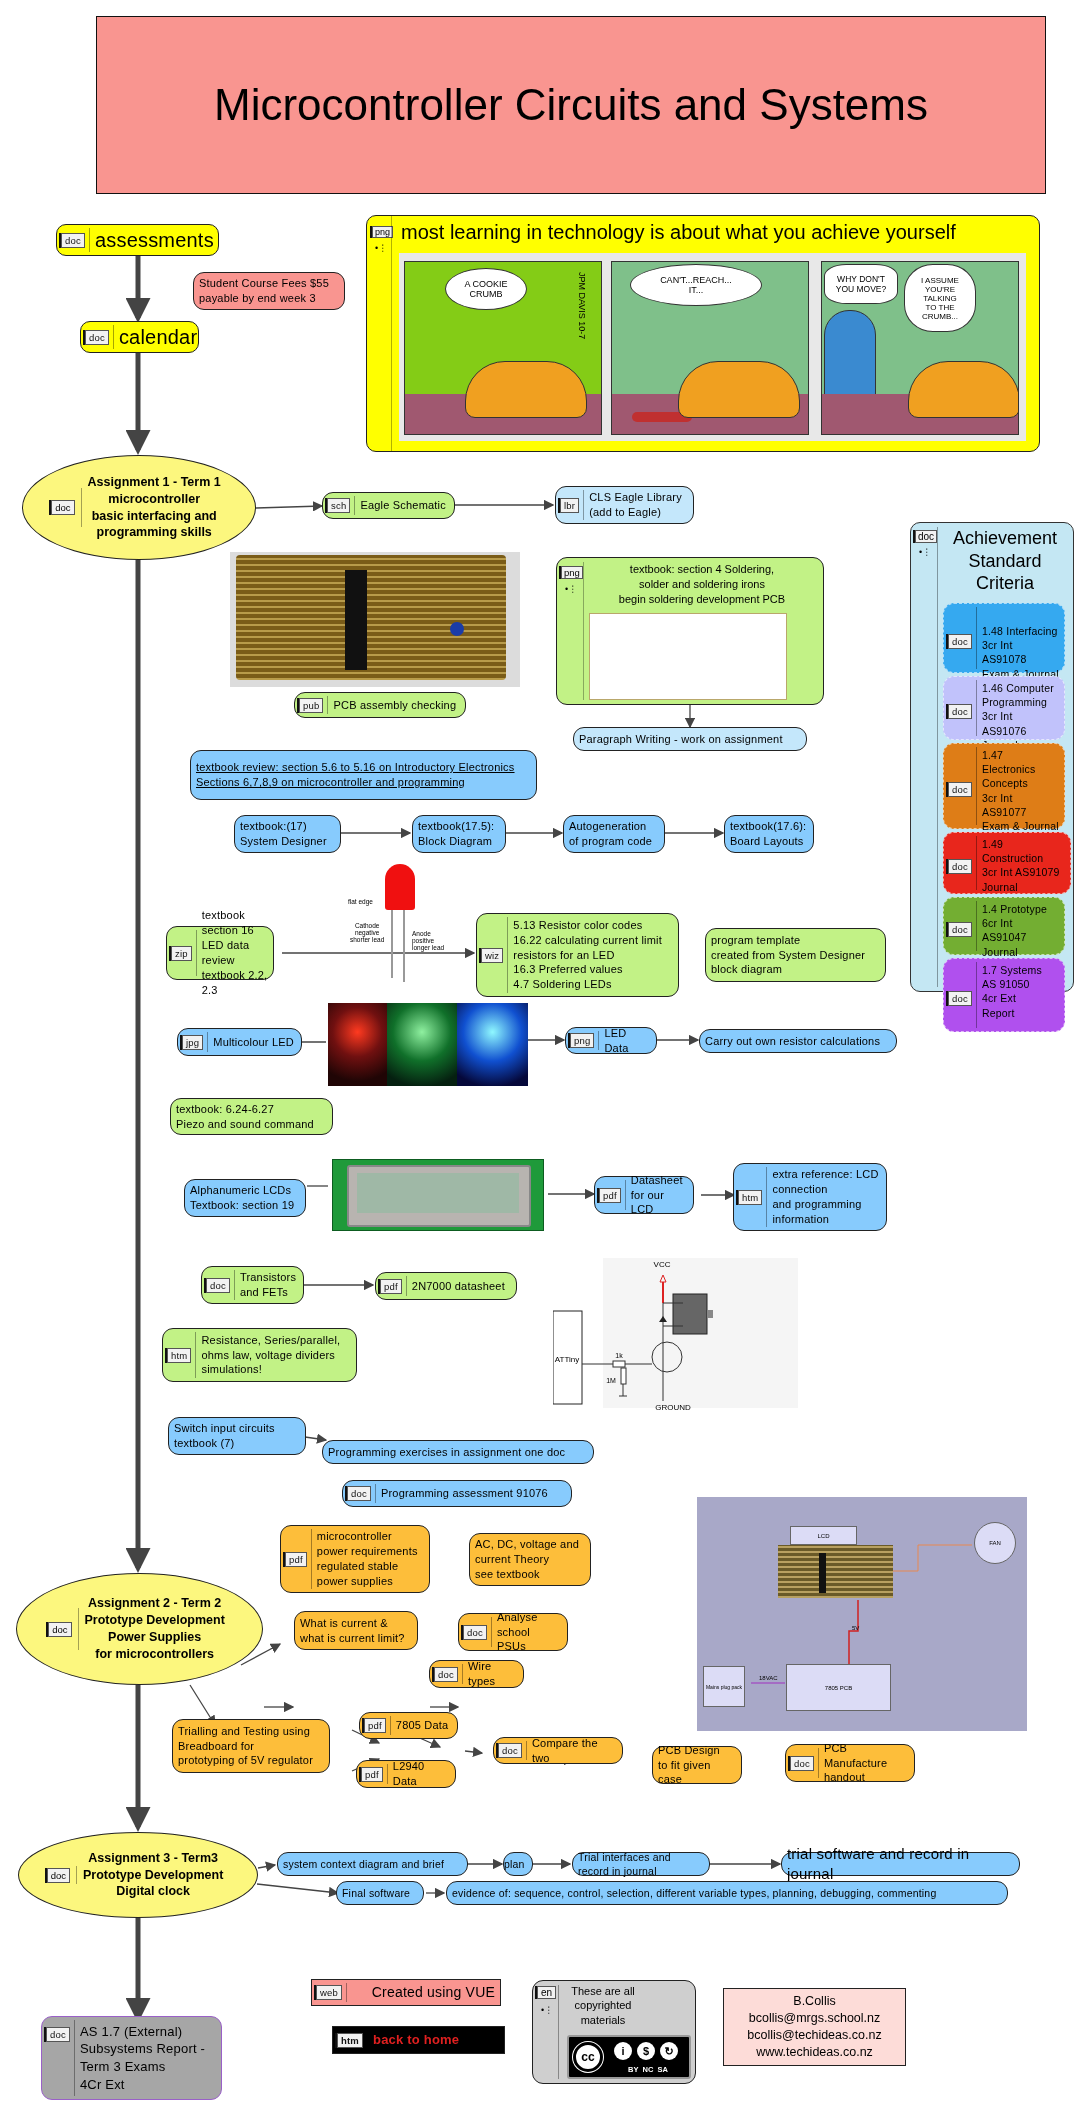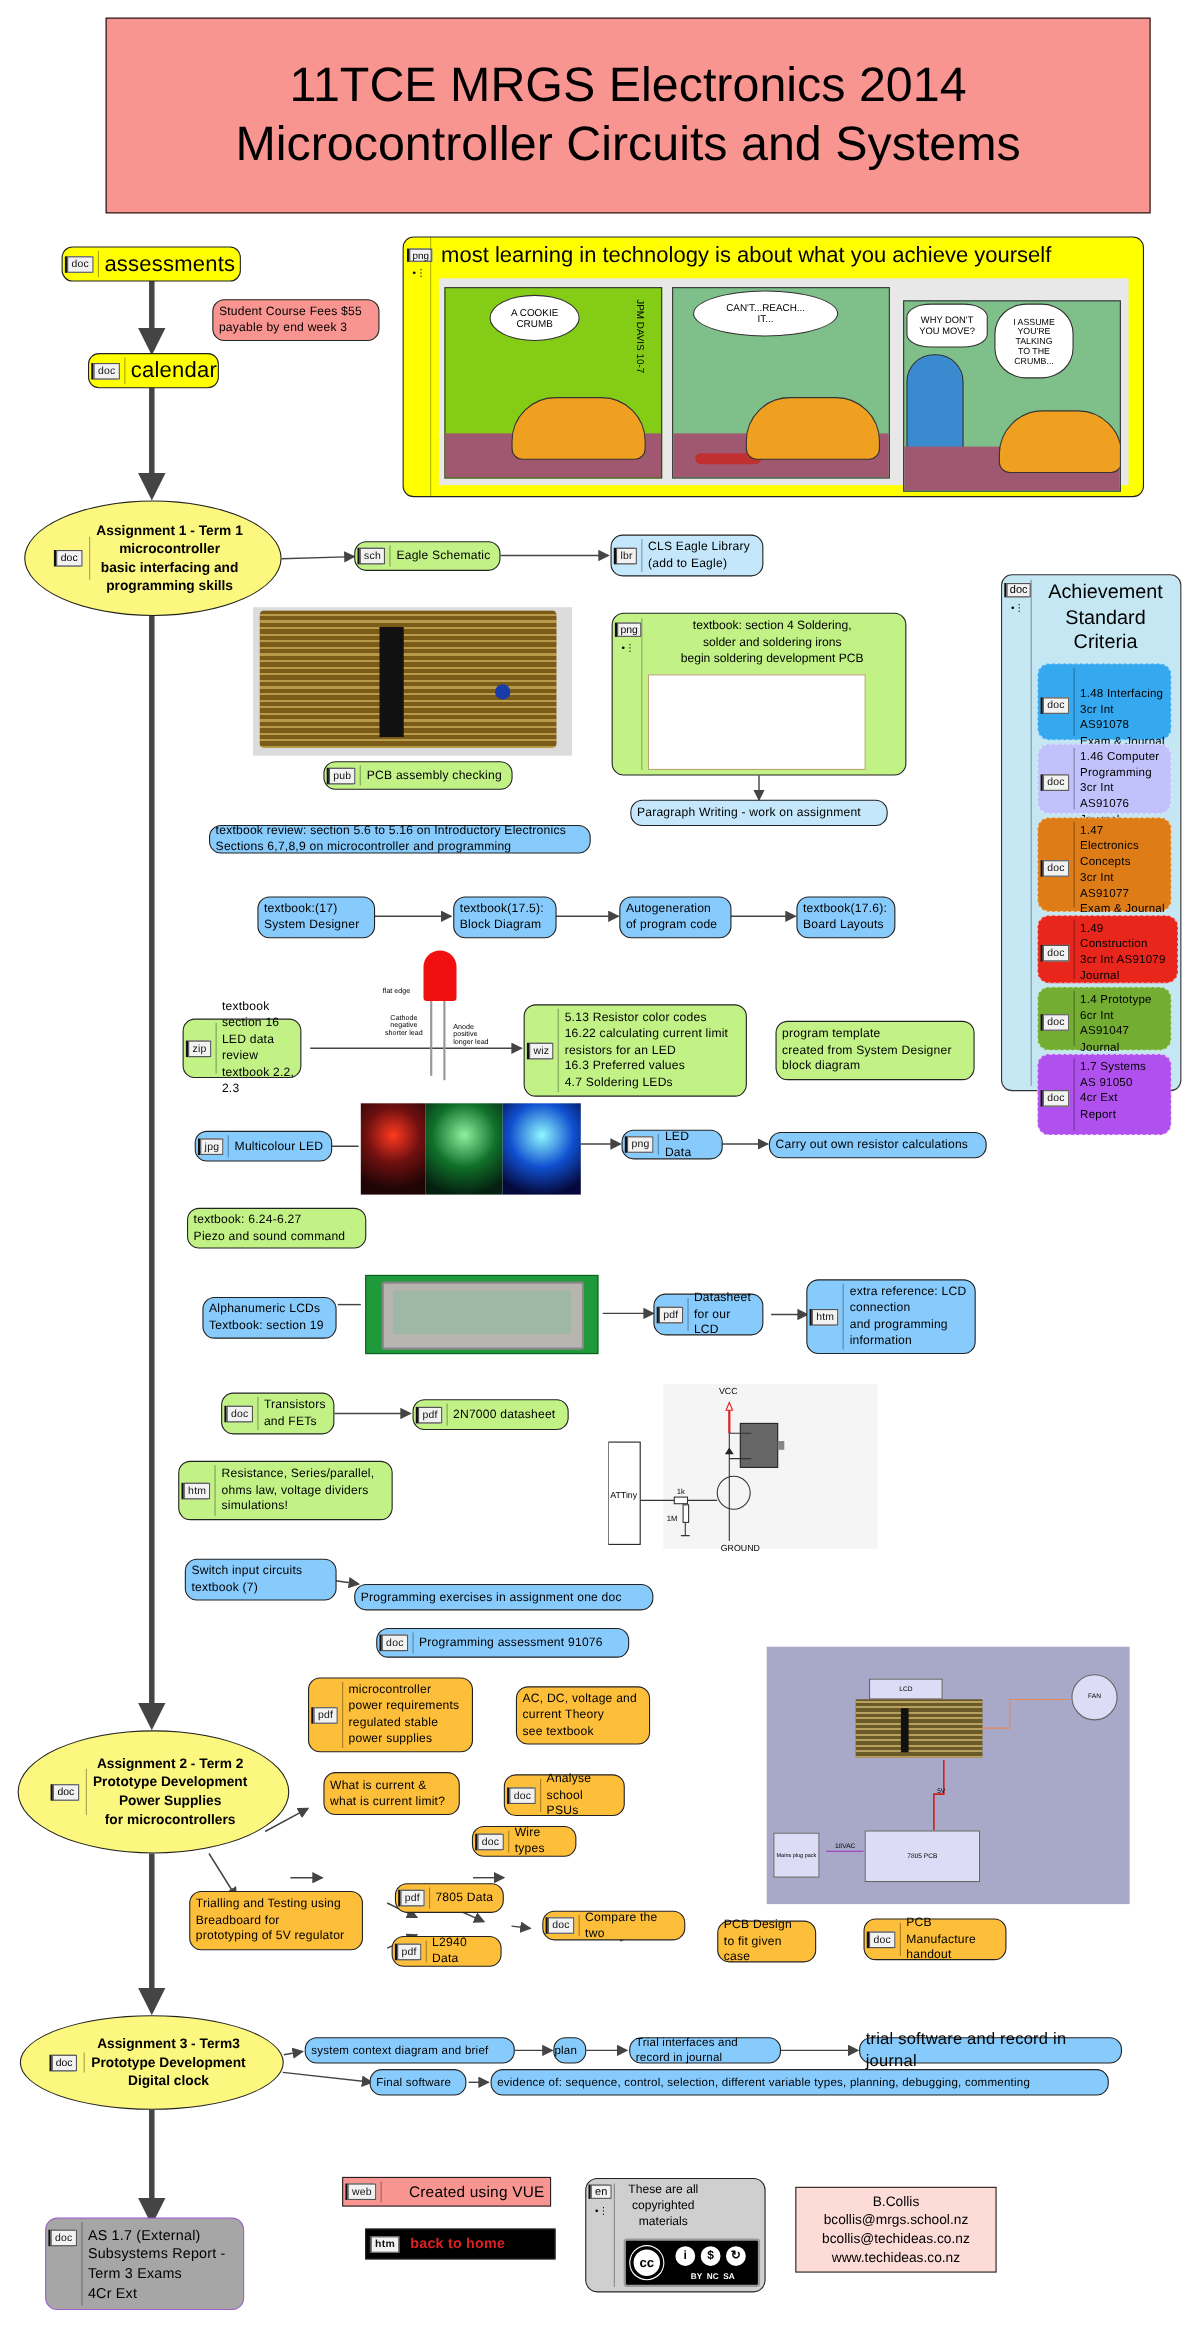--- a/index.html
+++ b/index.html
@@ -167,21 +167,20 @@
     <line x1="258" y1="1868" x2="275" y2="1865" marker-end="url(#ah)"></line>
     <line x1="257" y1="1884" x2="338" y2="1893" marker-end="url(#ah)"></line>
     <line x1="468" y1="1864" x2="502" y2="1864" marker-end="url(#ah)"></line>
     <line x1="533" y1="1864" x2="570" y2="1864" marker-end="url(#ah)"></line>
     <line x1="710" y1="1864" x2="780" y2="1864" marker-end="url(#ah)"></line>
     <line x1="426" y1="1893" x2="444" y2="1893" marker-end="url(#ah)"></line>
   </g>
 </svg>
 
 <div class="abs" style="left:96px;top:16px;width:950px;height:178px;background:#f99590;border:1.5px solid #111;box-sizing:border-box;display:flex;flex-direction:column;align-items:center;justify-content:center;font-size:44px;line-height:1.2;">
-  <div>11TCE MRGS Electronics 2014</div>
   <div>Microcontroller Circuits and Systems</div>
 </div>
 
 <div class="node yellow" style="left:56px;top:224px;width:163px;height:32px;border-radius:10px;font-size:20px;">
   <span class="badge">doc</span>
     <span class="sep"></span>
   <span class="txt">assessments</span>
 </div>
 <div class="node pinkb" style="left:193px;top:272px;width:152px;height:38px;font-size:11px;">
   <span class="txt">Student Course Fees $55
@@ -206,21 +205,21 @@
       <div class="abs" style="left:0;bottom:0;width:100%;height:40px;background:#a05870;"></div>
       <div class="abs" style="left:60px;bottom:16px;width:120px;height:55px;background:#f0a020;border:1px solid #333;border-radius:40px 40px 10px 10px;"></div>
     </div>
     <div class="abs" style="left:212px;top:8px;width:196px;height:172px;background:#7fc08a;border:1px solid #333;overflow:hidden;">
       <div class="abs" style="left:18px;top:2px;width:130px;height:40px;background:#fff;border:1px solid #333;border-radius:50%;font-size:9px;display:flex;align-items:center;justify-content:center;text-align:center;white-space:pre-line;">CAN'T...REACH...
 IT...</div>
       <div class="abs" style="left:0;bottom:0;width:100%;height:40px;background:#a05870;"></div>
       <div class="abs" style="left:20px;bottom:12px;width:60px;height:10px;background:#c03030;border-radius:5px;"></div>
       <div class="abs" style="left:66px;bottom:16px;width:120px;height:55px;background:#f0a020;border:1px solid #333;border-radius:40px 40px 10px 10px;"></div>
     </div>
-    <div class="abs" style="left:422px;top:20px;width:196px;height:172px;background:#7fc08a;border:1px solid #333;overflow:hidden;">
+    <div class="abs" style="left:422px;top:8px;width:196px;height:172px;background:#7fc08a;border:1px solid #333;overflow:hidden;">
       <div class="abs" style="left:2px;top:2px;width:72px;height:38px;background:#fff;border:1px solid #333;border-radius:30%;font-size:8.5px;display:flex;align-items:center;justify-content:center;text-align:center;white-space:pre-line;">WHY DON'T
 YOU MOVE?</div>
       <div class="abs" style="left:82px;top:2px;width:70px;height:66px;background:#fff;border:1px solid #333;border-radius:40%;font-size:8px;display:flex;align-items:center;justify-content:center;text-align:center;white-space:pre-line;">I ASSUME
 YOU'RE
 TALKING
 TO THE
 CRUMB...</div>
       <div class="abs" style="left:2px;top:48px;width:50px;height:90px;background:#3a8ad0;border:1px solid #333;border-radius:25px 25px 0 0;"></div>
       <div class="abs" style="left:0;bottom:0;width:100%;height:40px;background:#a05870;"></div>
       <div class="abs" style="left:86px;bottom:16px;width:110px;height:55px;background:#f0a020;border:1px solid #333;border-radius:40px 40px 10px 10px;"></div>
@@ -265,21 +264,21 @@
   <div class="abs" style="left:26px;top:4px;bottom:4px;border-left:1px solid rgba(0,0,0,0.3);"></div>
   <div class="abs" style="left:28px;right:4px;top:4px;font-size:11px;line-height:1.35;text-align:center;white-space:pre-line;">textbook: section 4 Soldering,
 solder and soldering irons
 begin soldering development PCB</div>
   <div class="abs" style="left:32px;top:55px;width:196px;height:85px;background:#fff;background-image:repeating-linear-gradient(90deg,#b9a76b 0 2px,#fff 2px 5px),repeating-linear-gradient(0deg,transparent 0 3px,#fff 3px 6px);background-blend-mode:lighten;border:1px solid #b9a76b;"></div>
 </div>
 <div class="node lblue" style="left:573px;top:727px;width:234px;height:24px;">
   <span class="txt">Paragraph Writing - work on assignment</span>
 </div>
 
-<div class="node blue" style="left:190px;top:750px;width:347px;height:26px;">
+<div class="node blue" style="left:190px;top:750px;width:347px;height:50px;text-decoration:underline;">
   <span class="txt">textbook review: section 5.6 to 5.16 on Introductory Electronics
 Sections 6,7,8,9 on microcontroller and programming</span>
 </div>
 
 <div class="node blue" style="left:234px;top:815px;width:107px;height:38px;">
   <span class="txt">textbook:(17)
 System Designer</span>
 </div>
 <div class="node blue" style="left:412px;top:815px;width:94px;height:38px;">
   <span class="txt">textbook(17.5):

